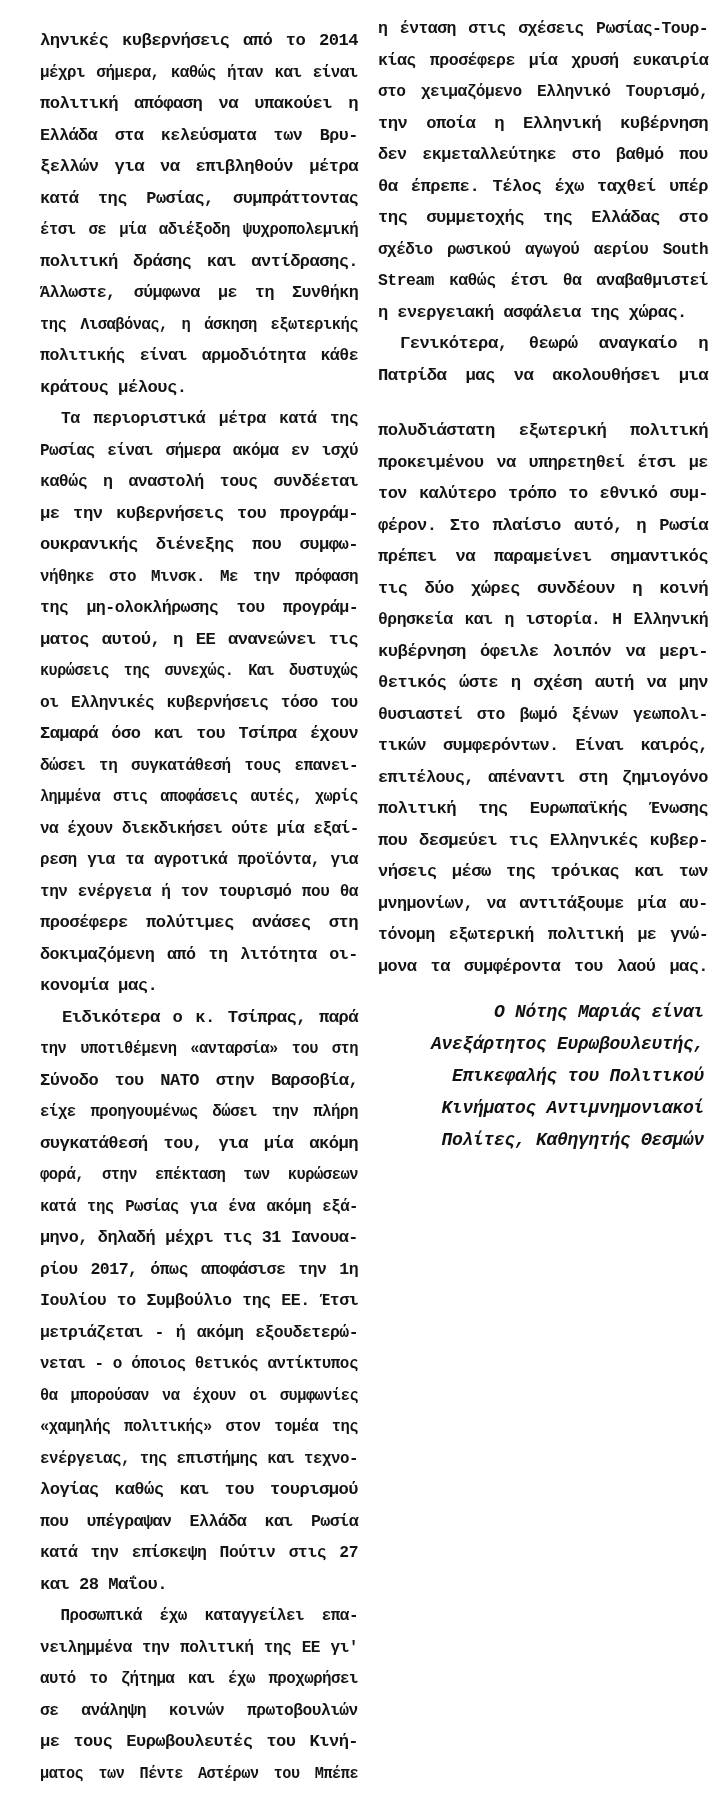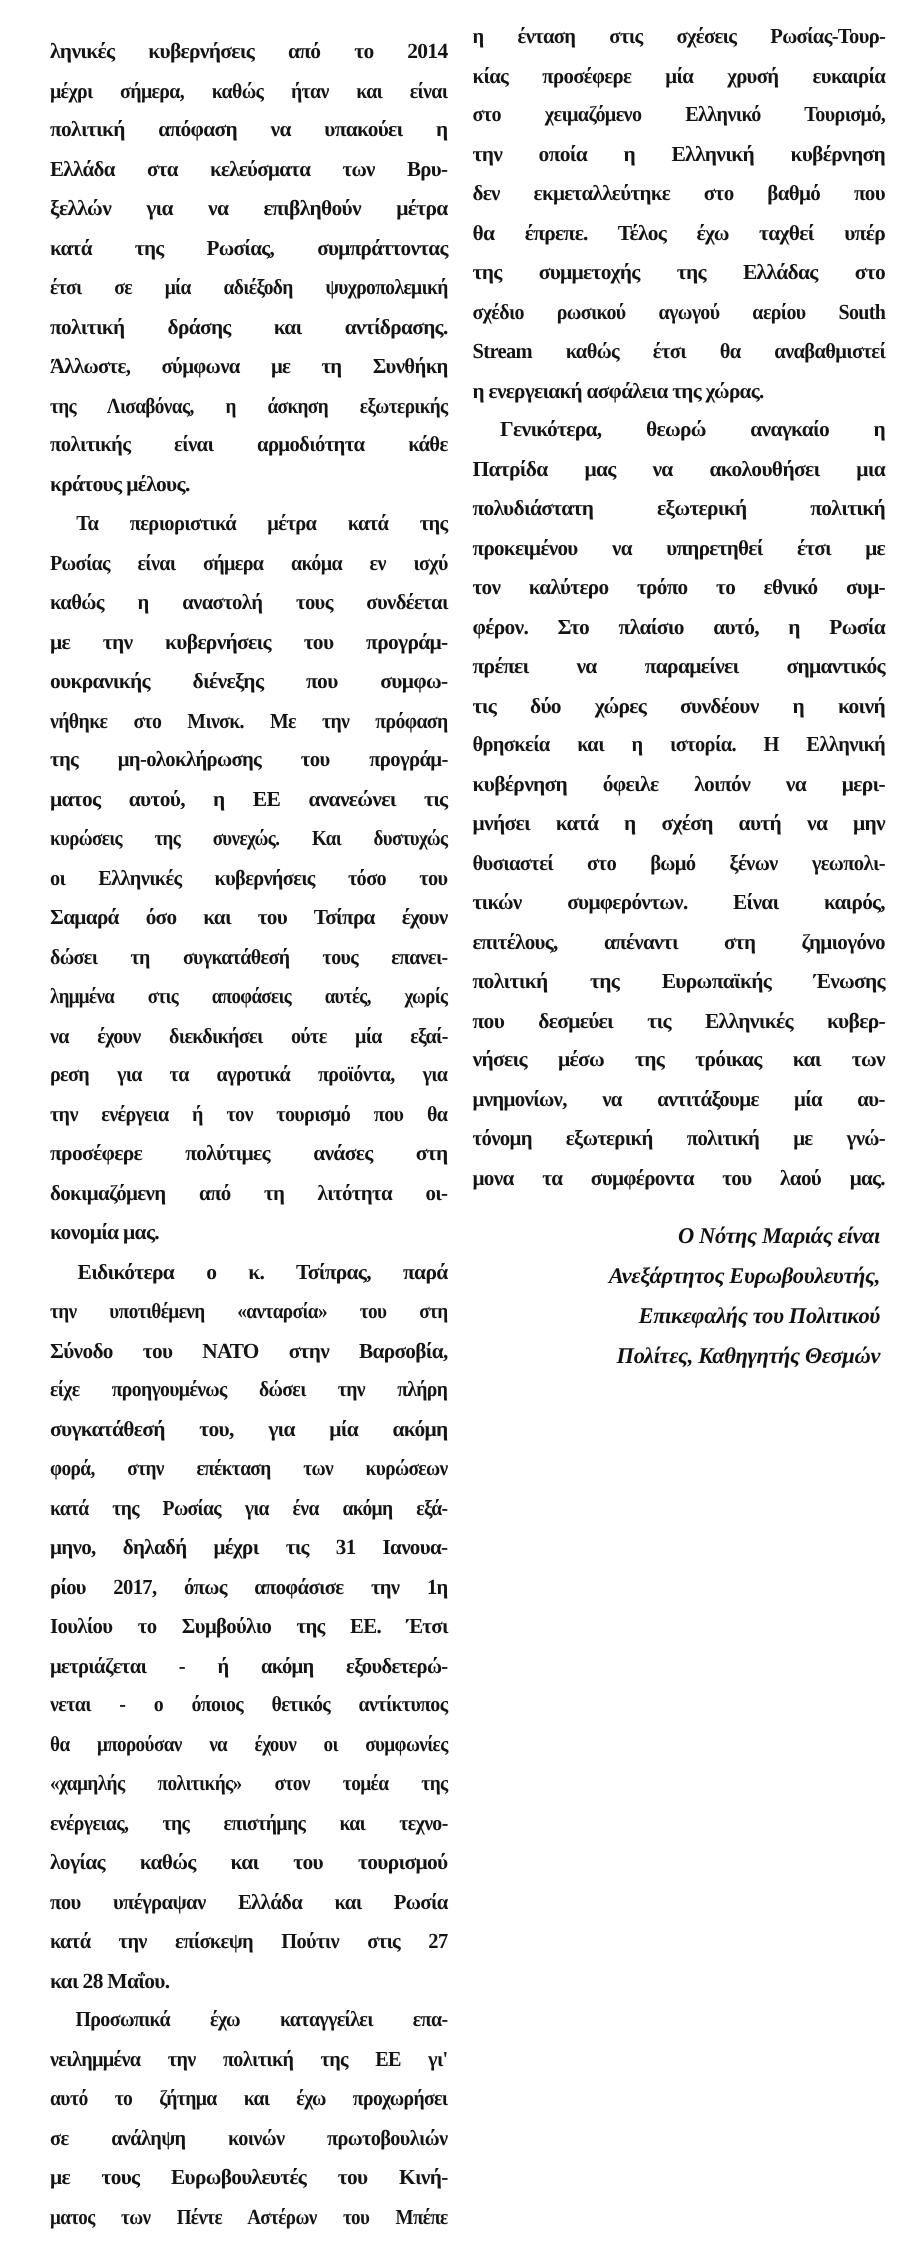--- a/index.html
+++ b/index.html
@@ -1,20 +1,20 @@
 <!DOCTYPE html>
 <html><head>
 <meta charset="utf-8">
 <style>
   html, body { margin: 0; padding: 0; background: #ffffff; }
   body { width: 727px; height: 1807px; overflow: hidden; position: relative; }
   .page {
     position: absolute; left: 0; top: 0; width: 727px; height: 1807px;
     background: #ffffff; color: #111111;
-    font-family: Liberation Serif, serif;
+    font-family: Liberation Mono, monospace;
   }
   .col { position: absolute; top: 0; }
   .col-left { left: 40px; width: 318px; }
   .col-right { left: 378px; width: 330px; }
   .line {
     display: block; white-space: nowrap; font-size: 17.2px;
     line-height: 31.5px; height: 31.5px; letter-spacing: -0.55px;
     font-weight: bold; text-align: justify; text-align-last: justify;
     color: #141414; transform-origin: left center;
   }
@@ -100,39 +100,40 @@
         <span class="line" style="transform: scaleX(0.938); width: 352px;">στο χειμαζόμενο Ελληνικό Τουρισμό,</span>
         <span class="line">την οποία η Ελληνική κυβέρνηση</span>
         <span class="line" style="transform: scaleX(0.979); width: 337px;">δεν εκμεταλλεύτηκε στο βαθμό που</span>
         <span class="line">θα έπρεπε. Τέλος έχω ταχθεί υπέρ</span>
         <span class="line">της συμμετοχής της Ελλάδας στο</span>
         <span class="line" style="transform: scaleX(0.93); width: 355px;">σχέδιο ρωσικού αγωγού αερίου South</span>
         <span class="line" style="transform: scaleX(0.954); width: 346px;">Stream καθώς έτσι θα αναβαθμιστεί</span>
         <span class="line last" style="transform: scaleX(0.988); width: 334px;">η ενεργειακή ασφάλεια της χώρας.</span>
         <span class="line indent">Γενικότερα, θεωρώ αναγκαίο η</span>
         <span class="line">Πατρίδα μας να ακολουθήσει μια</span>
-        <span class="line" style="transform: scaleX(0.997); width: 331px;">πολυδιάστατη εξωτερική πολιτική</span>
+        <span class="line" style="transform: scaleX(0.997); width: 331px; margin-top: 24px;">πολυδιάστατη εξωτερική πολιτική</span>
         <span class="line" style="transform: scaleX(0.982); width: 336px;">προκειμένου να υπηρετηθεί έτσι με</span>
         <span class="line" style="transform: scaleX(0.988); width: 334px;">τον καλύτερο τρόπο το εθνικό συμ-</span>
         <span class="line">φέρον. Στο πλαίσιο αυτό, η Ρωσία</span>
         <span class="line">πρέπει να παραμείνει σημαντικός</span>
         <span class="line">τις δύο χώρες συνδέουν η κοινή</span>
         <span class="line" style="transform: scaleX(0.954); width: 346px;">θρησκεία και η ιστορία. Η Ελληνική</span>
         <span class="line">κυβέρνηση όφειλε λοιπόν να μερι-</span>
-        <span class="line">μνήσει κατά η σχέση αυτή να μην</span>
+        <span class="line">θετικός ώστε η σχέση αυτή να μην</span>
         <span class="line" style="transform: scaleX(0.959); width: 344px;">θυσιαστεί στο βωμό ξένων γεωπολι-</span>
         <span class="line" style="transform: scaleX(0.988); width: 334px;">τικών συμφερόντων. Είναι καιρός,</span>
         <span class="line" style="transform: scaleX(0.982); width: 336px;">επιτέλους, απέναντι στη ζημιογόνο</span>
         <span class="line">πολιτική της Ευρωπαϊκής Ένωσης</span>
         <span class="line">που δεσμεύει τις Ελληνικές κυβερ-</span>
         <span class="line">νήσεις μέσω της τρόικας και των</span>
         <span class="line" style="transform: scaleX(0.973); width: 339px;">μνημονίων, να αντιτάξουμε μία αυ-</span>
         <span class="line" style="transform: scaleX(0.968); width: 341px;">τόνομη εξωτερική πολιτική με γνώ-</span>
         <span class="line" style="transform: scaleX(0.985); width: 335px;">μονα τα συμφέροντα του λαού μας.</span>
       </div>
     <div class="sig-block" id="sig-block">
         <span class="sig">Ο Νότης Μαριάς είναι</span>
         <span class="sig">Ανεξάρτητος Ευρωβουλευτής,</span>
         <span class="sig">Επικεφαλής του Πολιτικού</span>
+        <span class="sig">Κινήματος Αντιμνημονιακοί</span>
         <span class="sig">Πολίτες, Καθηγητής Θεσμών</span>
       </div>
   </div>
 </div>
 
 </body></html>

